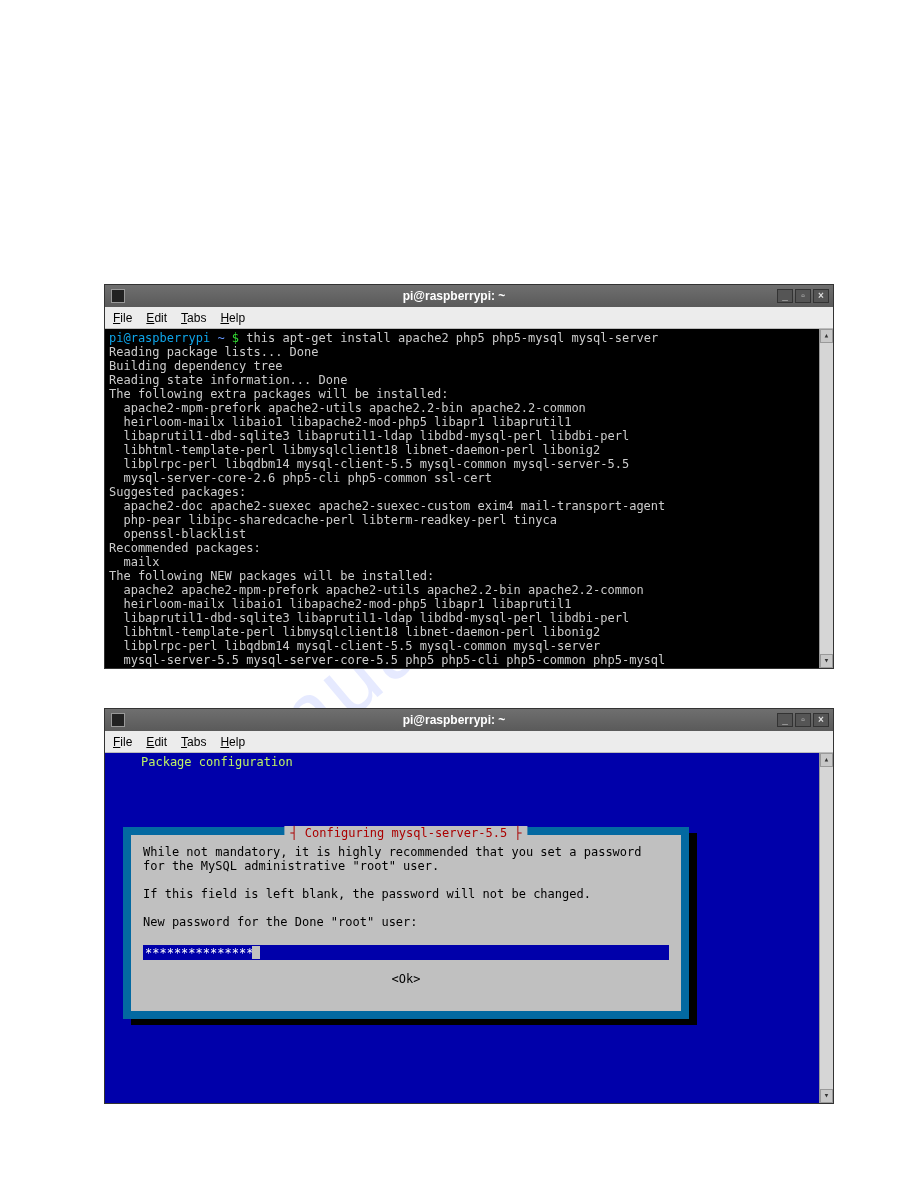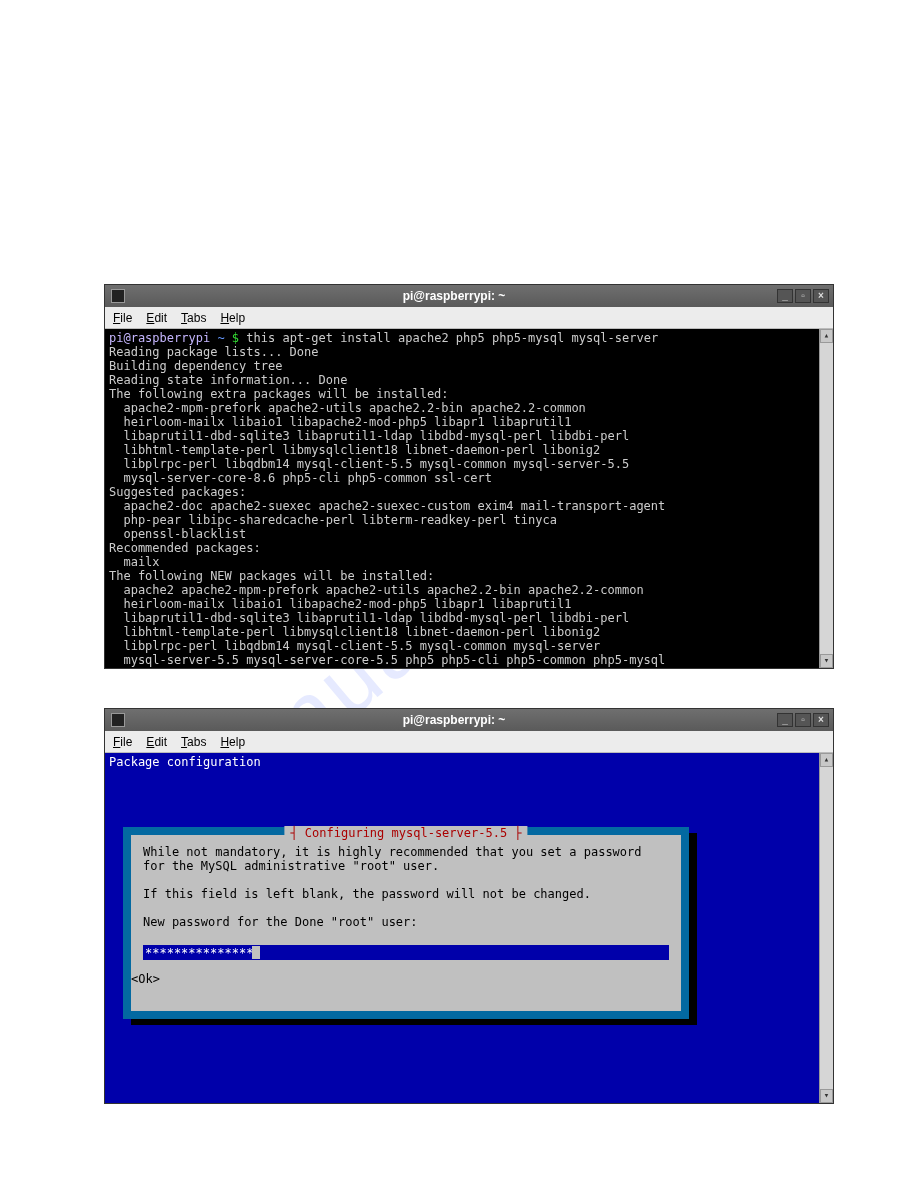--- a/index.html
+++ b/index.html
@@ -102,36 +102,36 @@
     left:0; width:100%; height:14px;
     background:#c8c8c8;
     border:1px solid #999;
     font-size:9px;
     text-align:center;
     line-height:11px;
     color:#333;
   }
   .scroll-top{top:0;}
   .scroll-bot{bottom:0;}
-  .prompt-user{color:#c4b5fd;}
+  .prompt-user{color:#0ea5e9;}
   .prompt-path{color:#6699ff;}
   .prompt-dollar{color:#33dd33;}
 
   
   .blue-area{
     background:#0000aa;
     color:#c0c0c0;
     height:100%;
     font-family:"DejaVu Sans Mono", monospace;
     font-size:12px;
     line-height:14px;
     position:relative;
     padding:2px 4px;
   }
-  .pkgconf{color:#ffffff;}
+  .pkgconf{color:#bef264;margin-left:32px;}
   .dialog-shadow{
     position:absolute;
     left:26px; top:80px;
     width:566px; height:192px;
     background:#000;
   }
   .dialog{
     position:absolute;
     left:18px; top:74px;
     width:566px; height:192px;
@@ -158,21 +158,21 @@
     color:#fff;
     padding:0 2px;
     display:flex;
     align-items:center;
     position:relative;
   }
   .pw-cursor{
     width:8px;height:13px;background:#c0c0c0;margin-left:-1px;
   }
   .ok-btn{
-    text-align:left;
+    text-align:center;
     margin-top:12px;
   }
 </style>
 </head>
 <body>
 
 <div class="watermark">manualhive.com</div>
 
 <div class="window win1">
   <div class="titlebar">
@@ -194,21 +194,21 @@
     <div class="term-black"><span class="prompt-user">pi@raspberrypi</span> <span class="prompt-path">~</span> <span class="prompt-dollar">$</span> <span>this apt-get install apache2 php5 php5-mysql mysql-server</span>
 <span>Reading package lists... Done</span>
 <span>Building dependency tree</span>
 <span>Reading state information... Done</span>
 <span>The following extra packages will be installed:</span>
 <span>  apache2-mpm-prefork apache2-utils apache2.2-bin apache2.2-common</span>
 <span>  heirloom-mailx libaio1 libapache2-mod-php5 libapr1 libaprutil1</span>
 <span>  libaprutil1-dbd-sqlite3 libaprutil1-ldap libdbd-mysql-perl libdbi-perl</span>
 <span>  libhtml-template-perl libmysqlclient18 libnet-daemon-perl libonig2</span>
 <span>  libplrpc-perl libqdbm14 mysql-client-5.5 mysql-common mysql-server-5.5</span>
-<span>  mysql-server-core-8.6 php5-cli php5-common ssl-cert</span>
+<span>  mysql-server-core-2.6 php5-cli php5-common ssl-cert</span>
 <span>Suggested packages:</span>
 <span>  apache2-doc apache2-suexec apache2-suexec-custom exim4 mail-transport-agent</span>
 <span>  php-pear libipc-sharedcache-perl libterm-readkey-perl tinyca</span>
 <span>  openssl-blacklist</span>
 <span>Recommended packages:</span>
 <span>  mailx</span>
 <span>The following NEW packages will be installed:</span>
 <span>  apache2 apache2-mpm-prefork apache2-utils apache2.2-bin apache2.2-common</span>
 <span>  heirloom-mailx libaio1 libapache2-mod-php5 libapr1 libaprutil1</span>
 <span>  libaprutil1-dbd-sqlite3 libaprutil1-ldap libdbd-mysql-perl libdbi-perl</span>

